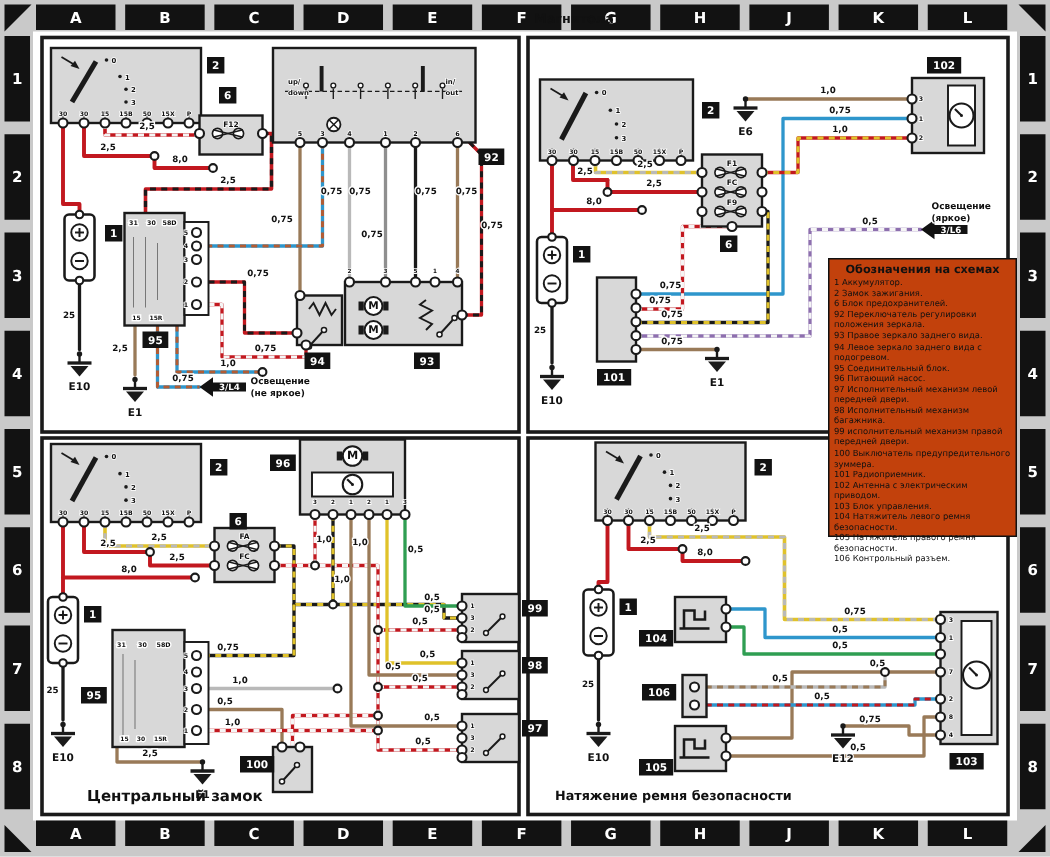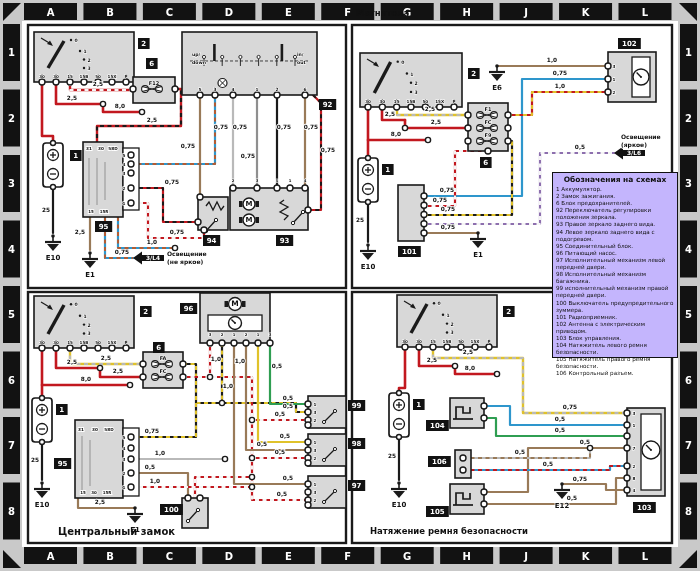--- a/index.html
+++ b/index.html
@@ -4,21 +4,21 @@
 <style>
   html,body{margin:0;padding:0;}
   .stage{position:relative;width:700px;height:571px;background:#c9c9c9;overflow:hidden;
          font-family:"DejaVu Sans",sans-serif;}
   .stage svg{position:absolute;left:0;top:0;}
   .t{position:absolute;font-weight:bold;color:#111;white-space:nowrap;text-align:right;}
   .q1t{left:160px;top:272px;width:183px;text-align:right;font-size:8.5px;}
   .q2t{left:356px;top:8px;font-size:8.5px;}
   .q3t{left:58px;top:526px;font-size:10px;}
   .q4t{left:360px;top:526px;font-size:8.5px;margin-left:10px;}
-  .legend{position:absolute;left:552px;top:172px;width:126px;height:186px;background:#c4b5fd;
+  .legend{position:absolute;left:552px;top:172px;width:126px;height:186px;background:#c2410c;
           border:1.6px solid #111;box-sizing:border-box;padding:2px 3px;z-index:5;}
   .lt{font-size:7.5px;font-weight:bold;text-align:center;margin-bottom:2px;color:#111;}
   .li div{font-size:5.6px;line-height:1.27;color:#111;}
 </style>
 </head>
 <body>
 
 <div class="stage">
   <svg id="diagram" width="700" height="571" viewBox="0 0 700 571">
       <rect x="0" y="0" width="700" height="571" fill="#c9c9c9"></rect>

